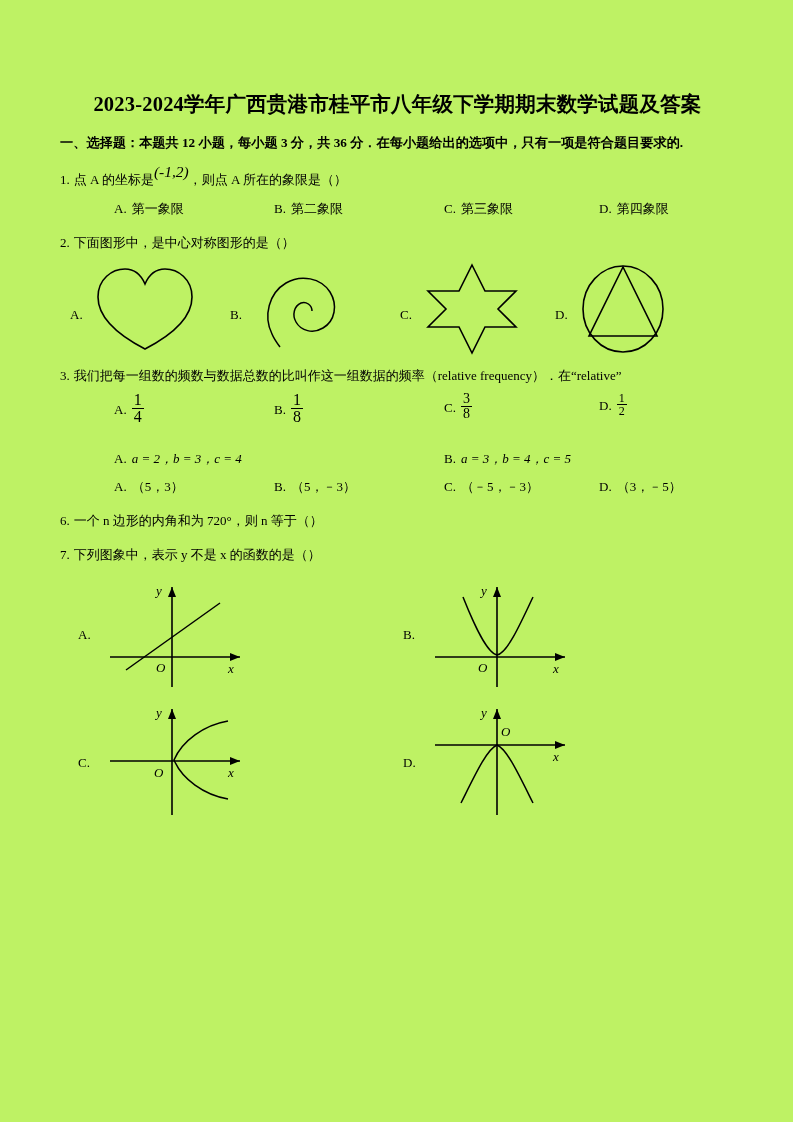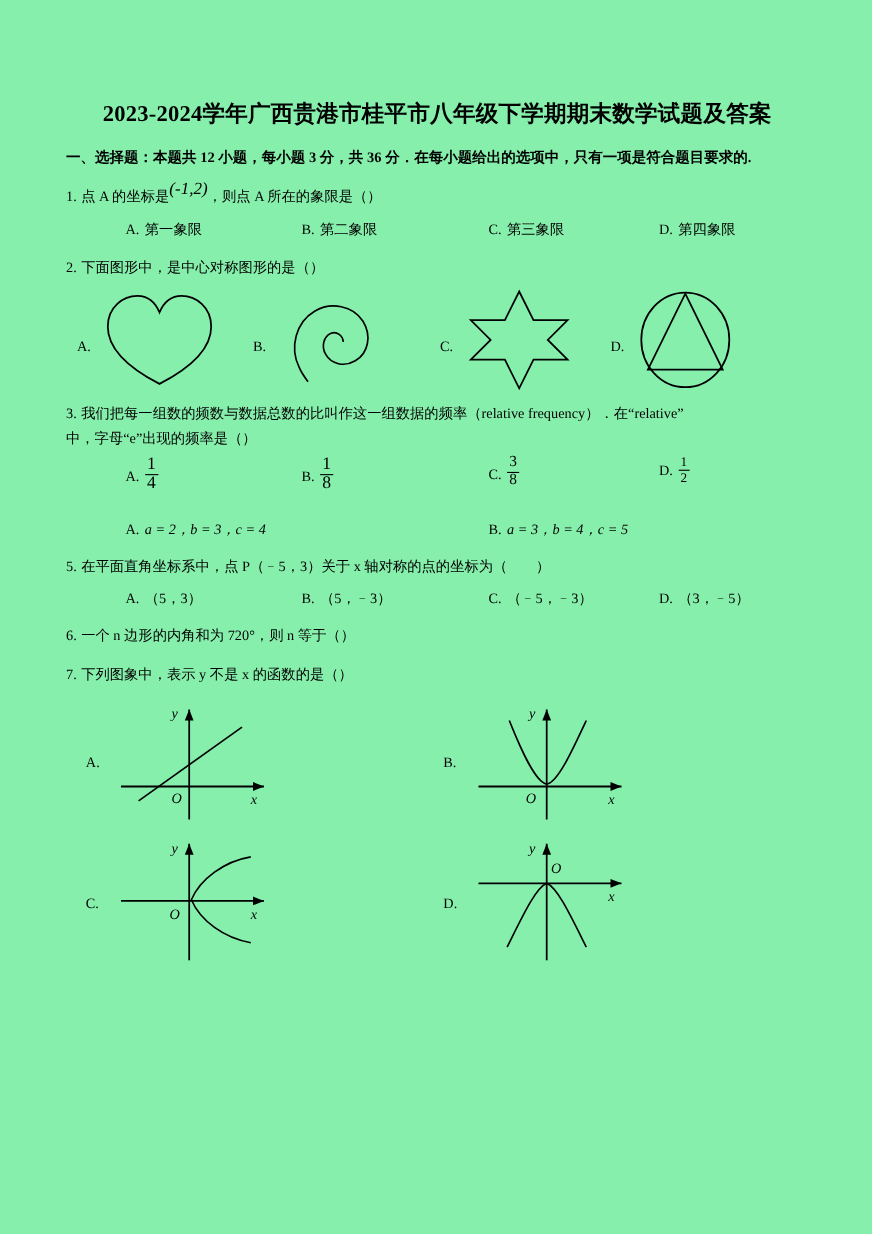--- a/index.html
+++ b/index.html
@@ -13,21 +13,21 @@
     position: relative;
     font-family: "Liberation Serif", "DejaVu Serif", serif;
     color: #000000;
     overflow: hidden;
   }
   .page {
     position: absolute;
     left: 0; top: 0;
     width: 793px;
     height: 1122px;
-    background: #86efac;
+    background: #bef264;
   }
   .content {
     position: absolute;
     left: 60px;
     top: 92px;
     width: 675px;
   }
 
   
   .doc-title {
@@ -240,38 +240,32 @@
             <ellipse class="shape" cx="48" cy="48" rx="40" ry="43"></ellipse>
             <path class="shape" d="M48 6 L82 75 L14 75 Z"></path>
           </svg>
         </span>
       </div>
     </div>
 
     <p class="q-stem" style="margin-top:4px;">
       <span class="num">3.</span><span>我们把每一组数的频数与数据总数的比叫作这一组数据的频率（relative frequency）．在“relative”</span>
     </p>
-    <p class="q-stem">
-      <span>中，字母“e”出现的频率是（）</span>
-    </p>
     <div class="opts tall">
       <span class="opt c1"><span class="lbl">A.</span><span class="frac big"><span class="n">1</span><span class="d">4</span></span></span>
       <span class="opt c2"><span class="lbl">B.</span><span class="frac big"><span class="n">1</span><span class="d">8</span></span></span>
       <span class="opt c3"><span class="lbl">C.</span><span class="frac mid"><span class="n">3</span><span class="d">8</span></span></span>
       <span class="opt c4"><span class="lbl">D.</span><span class="frac sml"><span class="n">1</span><span class="d">2</span></span></span>
     </div>
 
     <div class="opts" style="margin-top:10px;">
       <span class="opt w1 ital"><span class="lbl" style="font-style:normal;">A.</span><span>a = 2，b = 3，c = 4</span></span>
       <span class="opt w2 ital"><span class="lbl" style="font-style:normal;">B.</span><span>a = 3，b = 4，c = 5</span></span>
     </div>
 
-    <p class="q-stem" style="margin-top:12px;">
-      <span class="num">5.</span><span>在平面直角坐标系中，点 P（﹣5，3）关于 x 轴对称的点的坐标为（　　）</span>
-    </p>
     <div class="opts">
       <span class="opt c1"><span class="lbl">A.</span><span>（5，3）</span></span>
       <span class="opt c2"><span class="lbl">B.</span><span>（5，﹣3）</span></span>
       <span class="opt c3"><span class="lbl">C.</span><span>（﹣5，﹣3）</span></span>
       <span class="opt c4"><span class="lbl">D.</span><span>（3，﹣5）</span></span>
     </div>
 
     <p class="q-stem" style="margin-top:12px;">
       <span class="num">6.</span><span>一个 n 边形的内角和为 720°，则 n 等于（）</span>
     </p>

